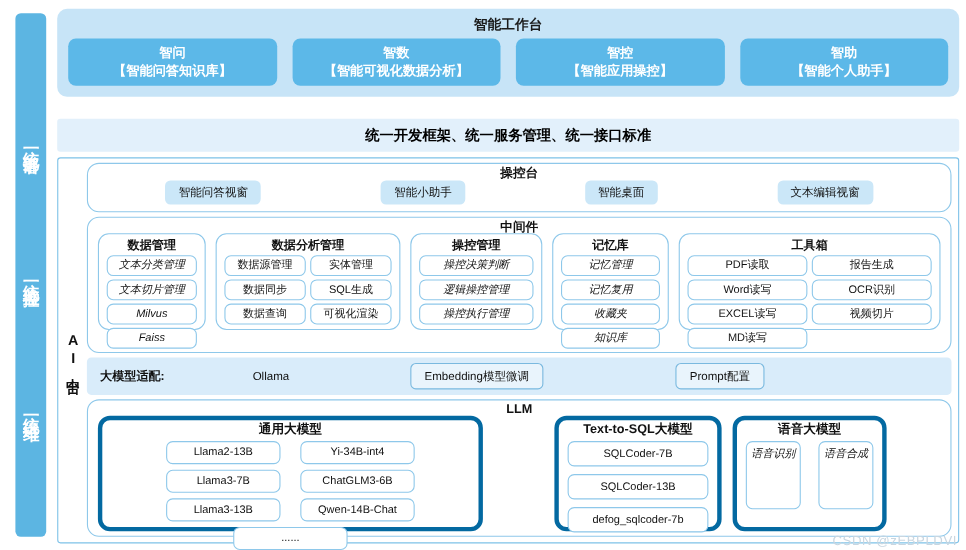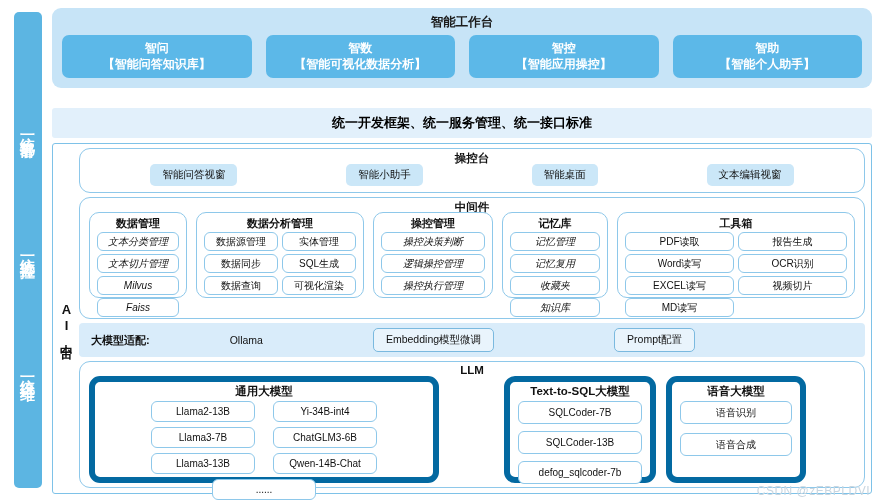--- a/index.html
+++ b/index.html
@@ -242,42 +242,42 @@
     line-height:13px;
     padding-top:2px;
   }
   .llm-cards{
     display:flex;gap:10px;
     padding:0 9px;
     flex:1 1 auto;min-height:0;
     margin-top:-1px;
   }
   .llm-card{
-    border:6px solid #0369a1;
+    border:4px solid #0369a1;
     border-radius:11px;
     padding:2px 8px 6px 8px;
     box-sizing:border-box;
     display:flex;flex-direction:column;
   }
   .llm-card-title{
     text-align:center;
     font-size:11.5px;font-weight:bold;color:#111;
     line-height:15px;margin-bottom:2px;white-space:nowrap;
   }
   .gen{flex:0 0 350px;}
   .t2s{flex:0 0 152px;margin-left:55px;}
   .voice{flex:0 0 140px;}
   .gen-grid{
     display:flex;flex-wrap:wrap;gap:5px 18px;
     justify-content:center;
   }
   .gen-grid .pill{width:104px;box-sizing:border-box;padding:4px;}
   .col-list{display:flex;flex-direction:column;gap:7px;}
   .col-list .pill{padding:5px 4px;}
-  .voice-list{display:flex;flex-direction:column;gap:9px;justify-content:flex-start;flex:1 1 auto;padding-bottom:10px;}
+  .voice-list{display:flex;gap:9px;justify-content:space-between;flex:1 1 auto;padding-bottom:10px;font-style:italic;}
   .voice-list .pill{padding:5px 4px;}
 
   .watermark{
     position:absolute;
     right:8px;bottom:2px;
     font-size:12px;
     color:#c9d6e0;
     letter-spacing:.5px;
     pointer-events:none;
     white-space:nowrap;

